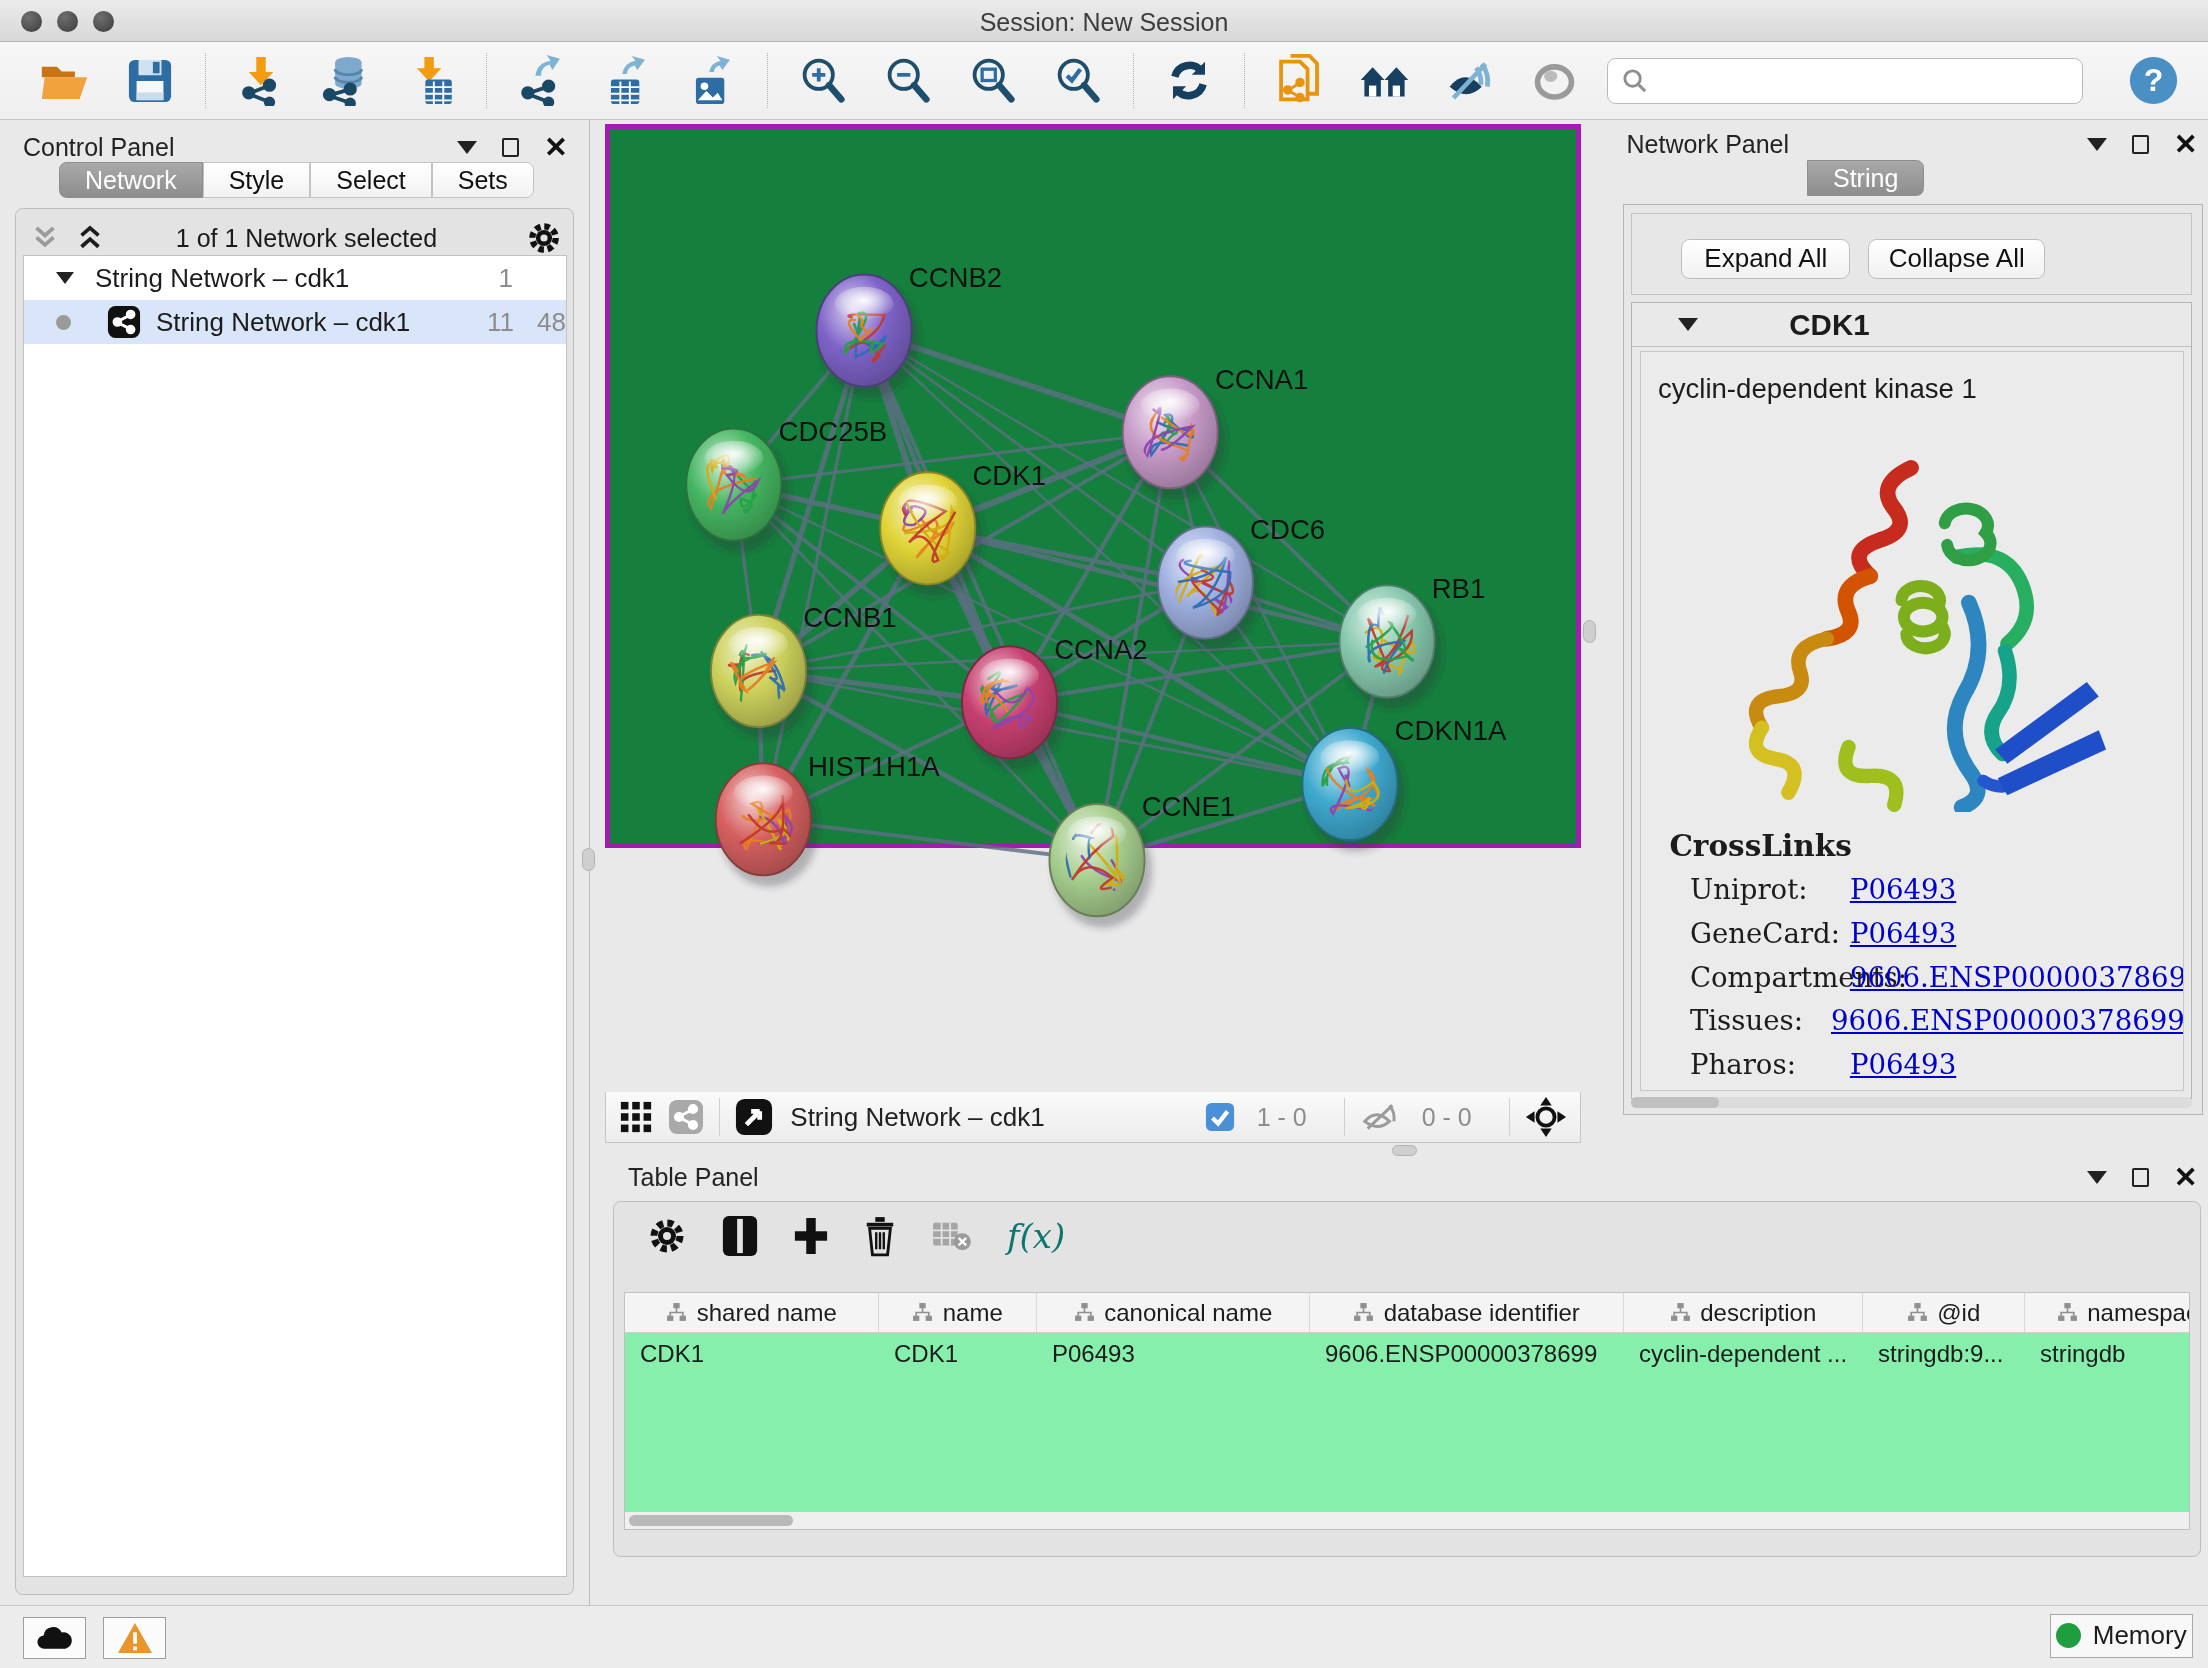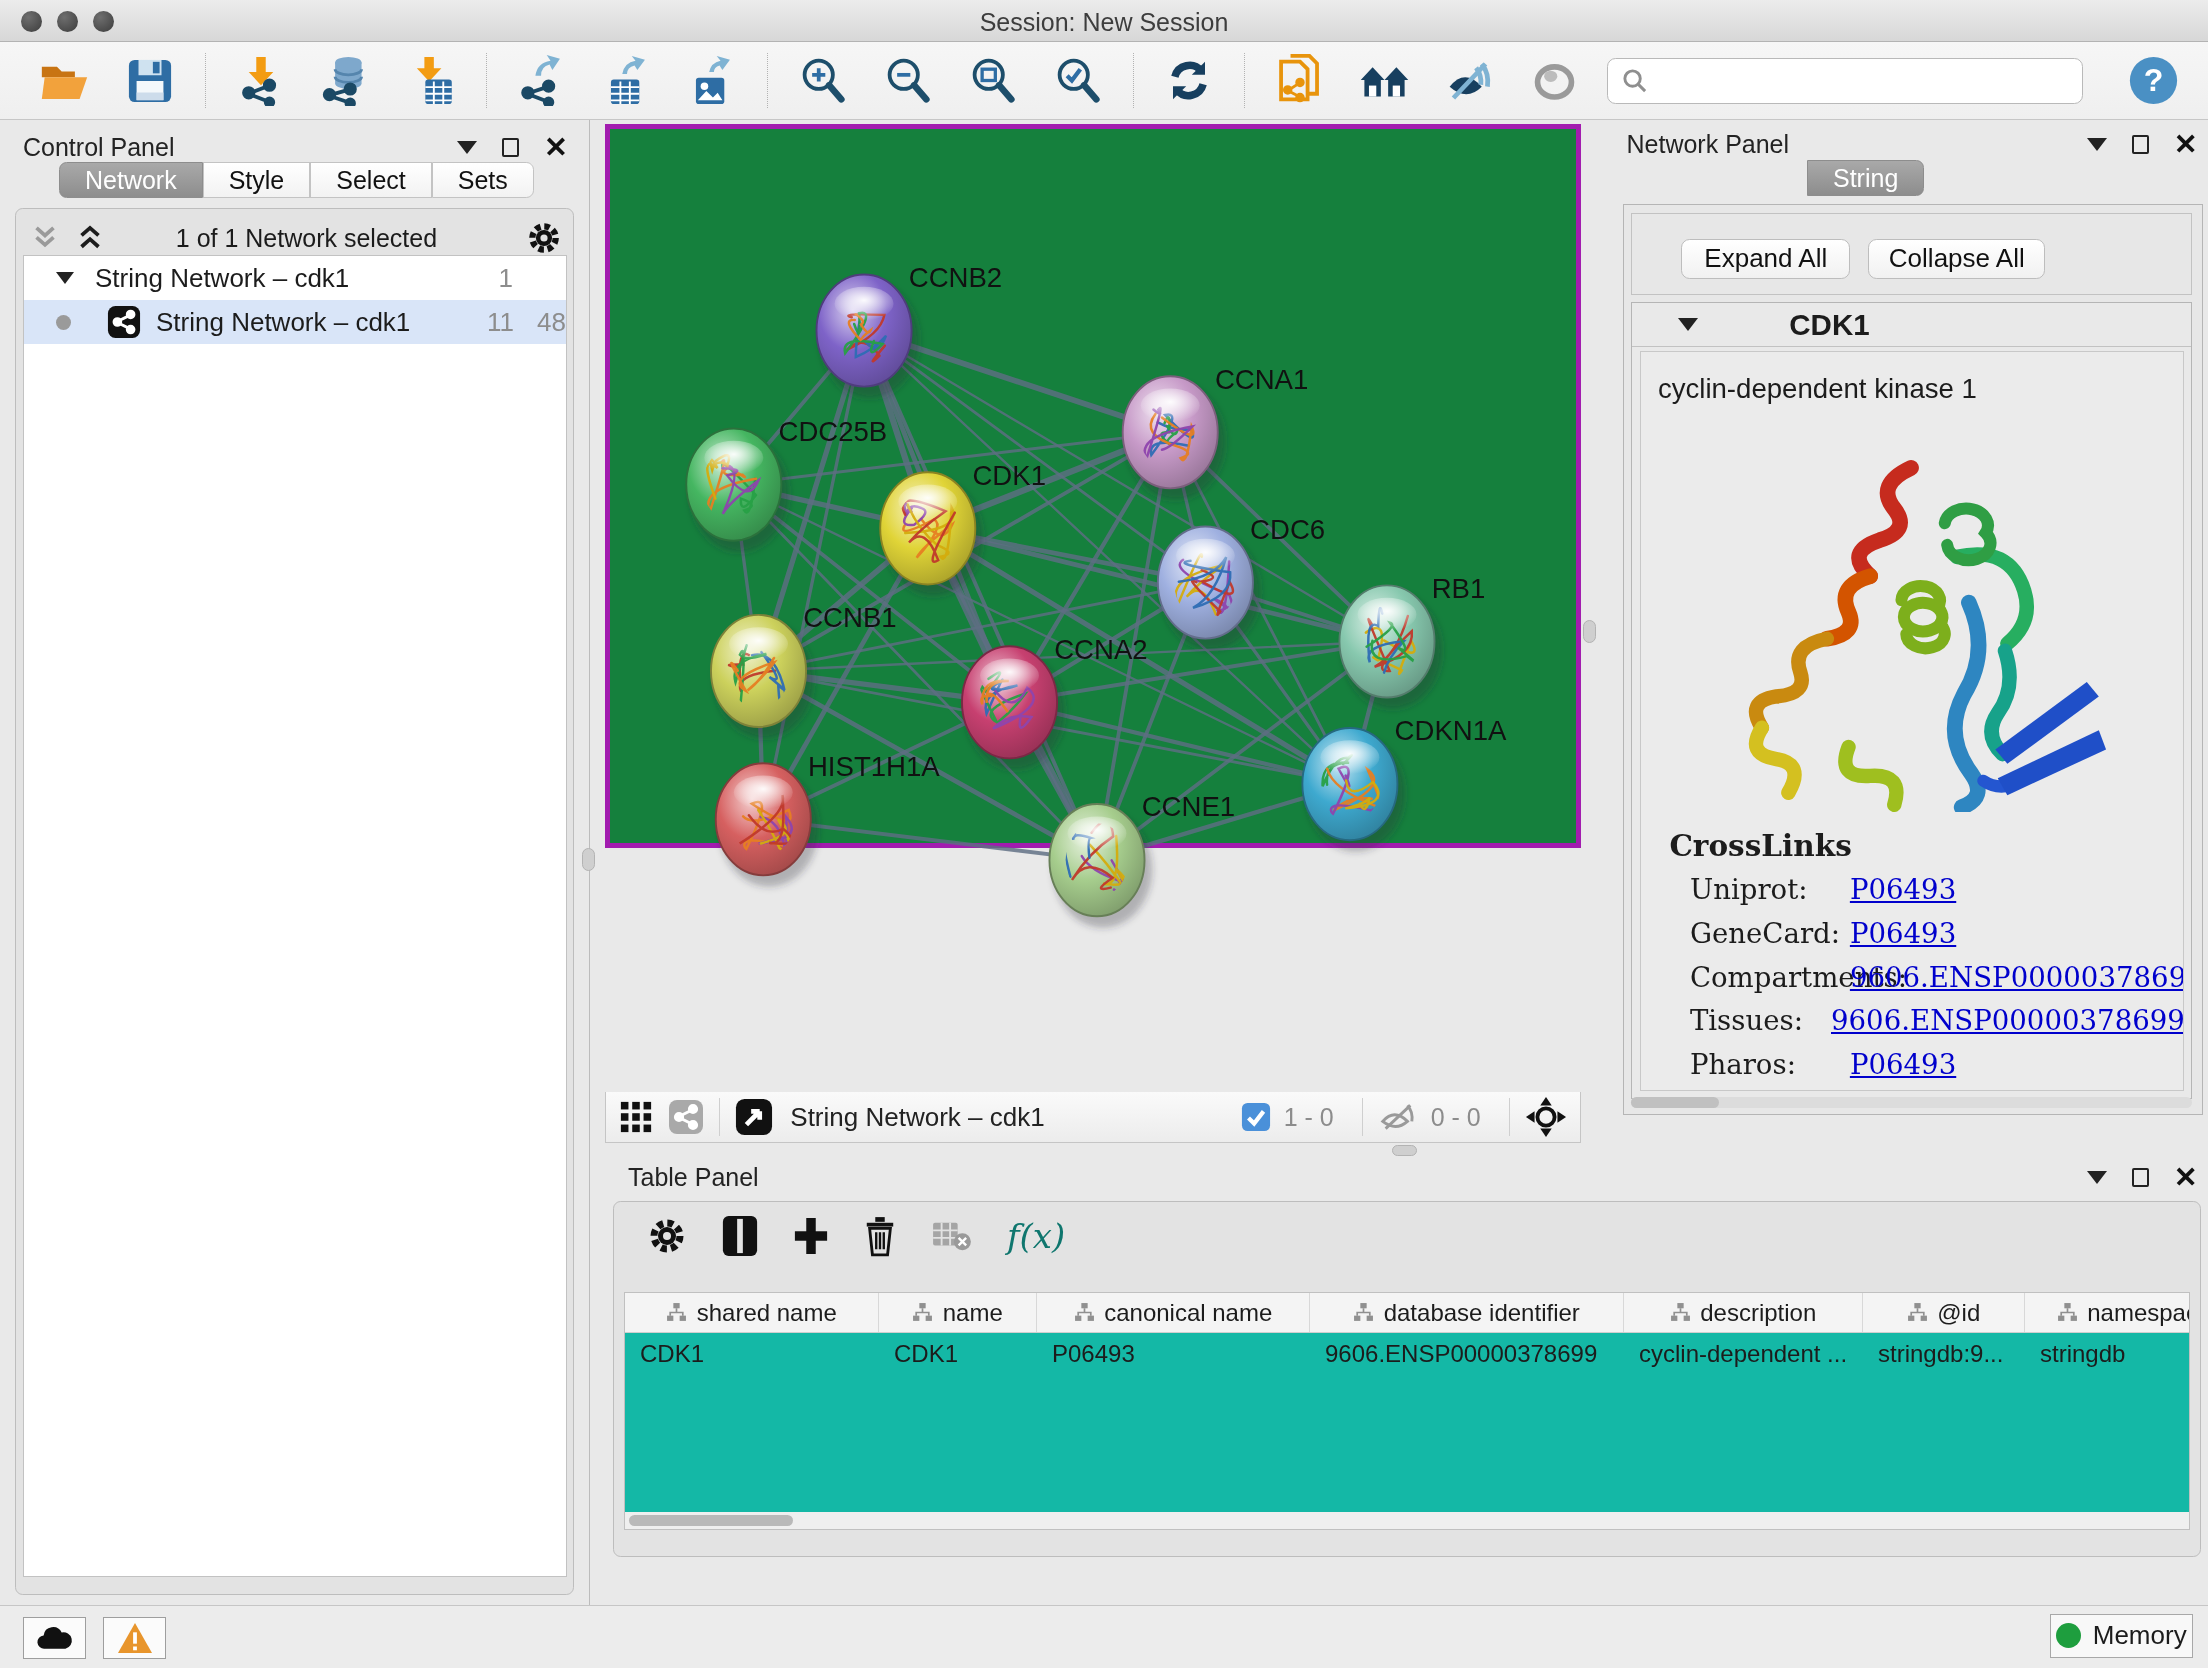--- a/index.html
+++ b/index.html
@@ -61,21 +61,21 @@
   .row.selected { background:#d9e5f8; }
 
   
   .net-canvas { position:absolute; left:605px; top:124px; width:976px; height:724px;
     background:#15803d; border:5px solid #a21caf; }
   .net-status { position:absolute; left:605px; top:1092px; width:976px; height:51px;
     background:linear-gradient(#fafafa,#ececec); border:1px solid #c5c5c5; border-top:none;
     display:flex; align-items:center; padding:0 13.3px; }
   .ns-sep { width:0; height:38px; border-left:1px solid #cfcfcf; margin:0 15px; }
   .ns-title { font-size:26px; color:#222; margin-left:17px; }
-  .ns-num { font-size:25px; color:#8c8c8c; margin:0 13px; }
+  .ns-num { font-size:25px; color:#8c8c8c; margin:0 22px; }
   .grip { position:absolute; background:#cfcfcf; border:1px solid #b3b3b3; border-radius:9.5px; }
 
   
   .results-panel { position:absolute; left:1617px; top:120px; width:592px; height:1035px; }
   .rp-head { position:absolute; left:9.5px; top:9.5px; right:11.4px; display:flex; align-items:center; }
   .rp-head .win-ctrl { margin-left:auto; }
   .rp-tab { position:absolute; left:190px; top:40px; }
   .rp-outer { position:absolute; left:5.7px; top:84px; width:580px; height:911px;
     background:#e7e7e7; border:1.9px solid #b5b5b5; }
   .rp-btnbox { position:absolute; left:7.6px; top:7.6px; width:561px; height:82px; border:1px solid #c2c2c2; }
@@ -97,21 +97,21 @@
   .rp-scroll { position:absolute; left:7.6px; bottom:5.7px; width:561px; height:11.4px; background:#dcdcdc; border-radius:5.7px; }
   .rp-thumb { position:absolute; left:0; top:0; width:88px; height:11.4px; background:#c0c0c0; border-radius:5.7px; }
 
   
   .table-panel { position:absolute; left:605px; top:1155px; width:1604px; height:451px; }
   .tp-head { position:absolute; left:23px; top:7.6px; right:11.4px; display:flex; align-items:center; }
   .tp-head .win-ctrl { margin-left:auto; }
   .tp-sunken { position:absolute; left:7.6px; top:46px; width:1588px; height:356px; }
   .tp-toolbar { position:absolute; left:42px; top:59px; display:flex; align-items:center; gap:34px; }
   .fx { font-family:"DejaVu Serif","Liberation Serif",serif; font-style:italic; font-size:34px; color:#0f766e; }
-  .tp-table { position:absolute; left:19px; top:137px; width:1566px; height:238px; background:#14b8a6; border:1px solid #c0c0c0; overflow:hidden; }
+  .tp-table { position:absolute; left:19px; top:137px; width:1566px; height:238px; background:#86efac; border:1px solid #c0c0c0; overflow:hidden; }
   .thead { display:flex; height:40px; background:#f4f4f4; border-bottom:1px solid #cfcfcf; }
   .th { display:flex; align-items:center; justify-content:center; gap:9.5px; font-size:24px; border-right:1px solid #d8d8d8; flex:none; }
   .trow { display:flex; height:42px; }
   .td { display:flex; align-items:center; font-size:24px; padding-left:15px; flex:none; }
   .hscroll { position:absolute; left:0; bottom:0; width:1564px; height:17px; background:#efefef; }
   .hthumb { position:absolute; left:3.8px; top:2.9px; width:164px; height:11.4px; background:#b9b9b9; border-radius:5.7px; }
   .tp-tabs { position:absolute; left:515px; top:396px; display:flex; }
 
   
   .statusbar { position:absolute; left:0; top:1605px; width:2208px; height:63px;

